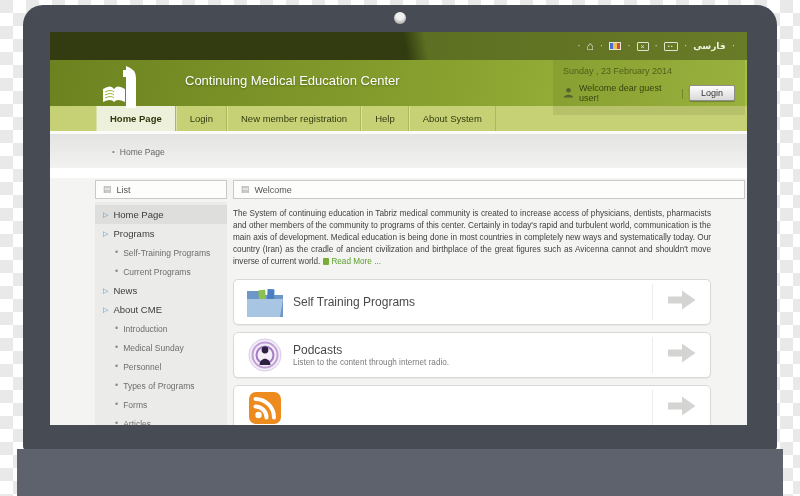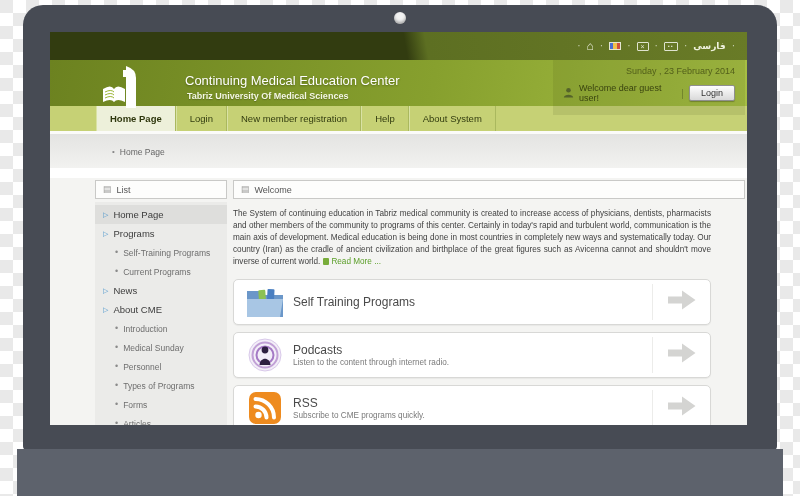--- a/index.html
+++ b/index.html
@@ -38,21 +38,21 @@
   
   .header { position:relative; height:46px;
     background:linear-gradient(100deg,#6c8220,#87a02e 55%,#a6bf44); }
   .logo { position:absolute; left:50px; top:5px; }
   .title { position:absolute; left:135px; top:13px; font-size:13px; color:#ffffff;
     text-shadow:0 1px 2px rgba(40,50,5,.45); }
   .subtitle { position:absolute; left:137px; top:31px; font-size:9px; font-weight:bold;
     color:#f4f7e4; text-shadow:0 1px 1px rgba(40,50,5,.35); }
   .hdr-right { position:absolute; right:2px; top:0; width:192px; height:55px;
     background:rgba(45,55,5,.10); padding:6px 10px 0; }
-  .date { text-align:right; font-size:9px; color:#525f1a; }
+  .date { text-align:left; font-size:9px; color:#525f1a; }
   .welcome-row { display:flex; align-items:center; justify-content:flex-end; gap:5px; margin-top:7px; }
   .welcome-txt { font-size:9px; color:#39430f; }
   .w-div { font-size:10px; color:#6d7f2a; }
   .login-btn { display:inline-block; padding:2px 11px; font-size:9px; color:#333;
     background:linear-gradient(#fefefe,#d9d9d9); border:1px solid #8f8f8f; border-radius:2px;
     box-shadow:0 1px 1px rgba(0,0,0,.25); cursor:pointer; }
 
   
   .tabbar { height:25px; background:#c6d175; display:flex; align-items:stretch; padding-left:46px;
     font-size:9.5px; color:#333d10; }
@@ -125,21 +125,20 @@
     <div class="header">
       <span class="logo">
         <svg width="44" height="44" viewBox="0 0 44 44">
           <path d="M26 1 q10 3 10 12 v30 h-10 z" fill="#ffffff"></path>
           <rect x="23" y="5" width="4" height="7" fill="#ffffff"></rect>
           <path d="M3 24 q8 -5 11 0 q3 -5 11 0 v13 q-8 -4 -11 0 q-3 -4 -11 0 z" fill="#ffffff"></path>
           <path d="M5 27 q6 -3 9 0 M5 30 q6 -3 9 0 M5 33 q6 -3 9 0" stroke="#9ab332" fill="none" stroke-width="1"></path>
         </svg>
       </span>
       <div class="title">Continuing Medical Education Center</div>
-      <div class="subtitle">Tabriz University Of Medical Sciences</div>
 
       <div class="hdr-right">
         <div class="date">Sunday , 23 February 2014</div>
         <div class="welcome-row">
           <span>
             <svg width="11" height="11" viewBox="0 0 11 11">
               <circle cx="5.5" cy="3.2" r="2.3" fill="#55632a"></circle>
               <path d="M0.8 10.5 C1.3 6.8 9.7 6.8 10.2 10.5 Z" fill="#55632a"></path>
             </svg>
           </span>
@@ -280,24 +279,20 @@
 
           <div class="card">
             <span class="card-icon">
               <svg width="32" height="32" viewBox="0 0 32 32">
                 <rect width="32" height="32" rx="7" fill="#ee8b1f"></rect>
                 <circle cx="9.5" cy="23" r="3.2" fill="#ffffff"></circle>
                 <path d="M6.5 14.5 a11 11 0 0 1 11 11" stroke="#ffffff" stroke-width="4" fill="none" stroke-linecap="round"></path>
                 <path d="M6.5 7 a18.5 18.5 0 0 1 18.5 18.5" stroke="#ffffff" stroke-width="4" fill="none" stroke-linecap="round"></path>
               </svg>
             </span>
-            <div class="card-text">
-              <div class="card-title">RSS</div>
-              <div class="card-desc">Subscribe to CME programs quickly.</div>
-            </div>
             <div class="card-right">
               <span>
                 <svg width="28" height="20" viewBox="0 0 28 20">
                   <path d="M0 6.5 h14 V0.5 l13.5 9.5 -13.5 9.5 v-6 H0 z" fill="#d4d4d2"></path>
                 </svg>
               </span>
             </div>
           </div>
 
         </div>

